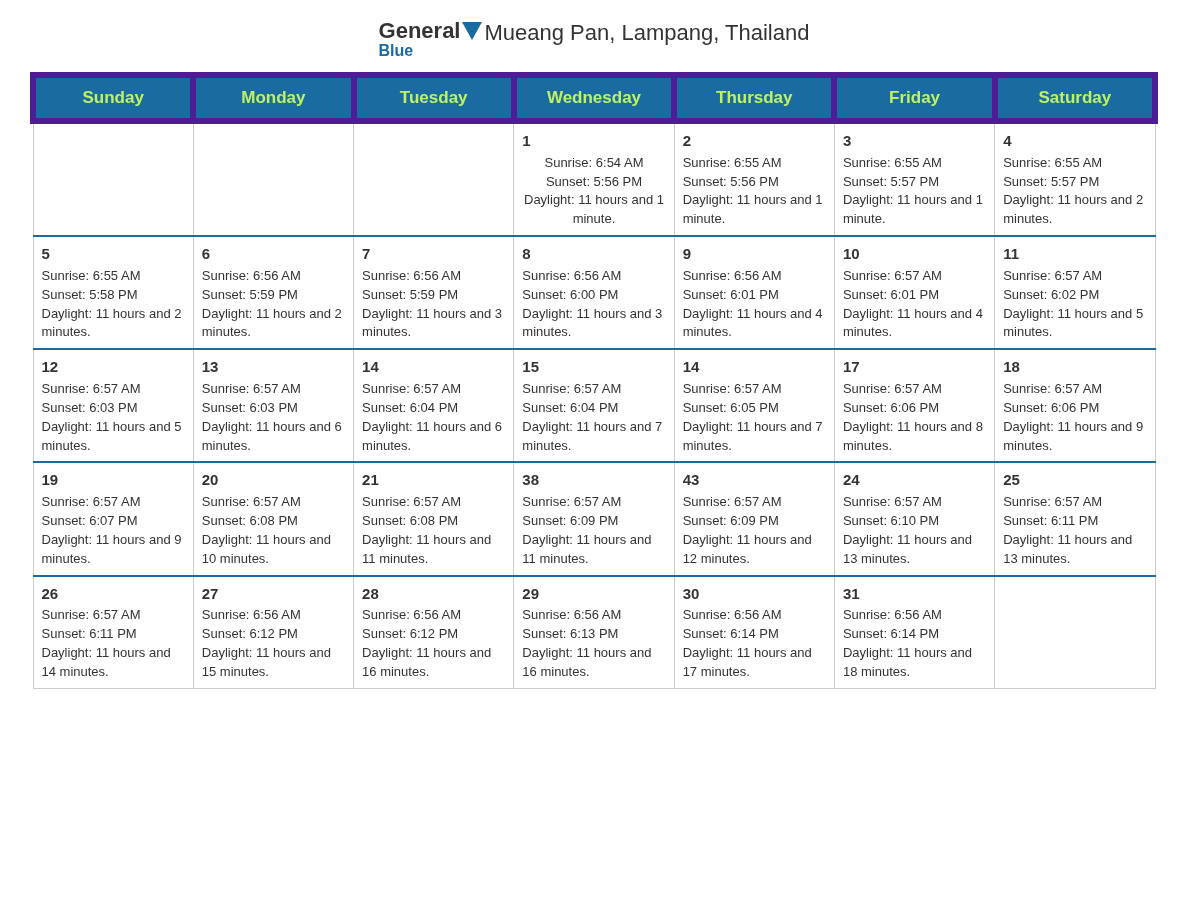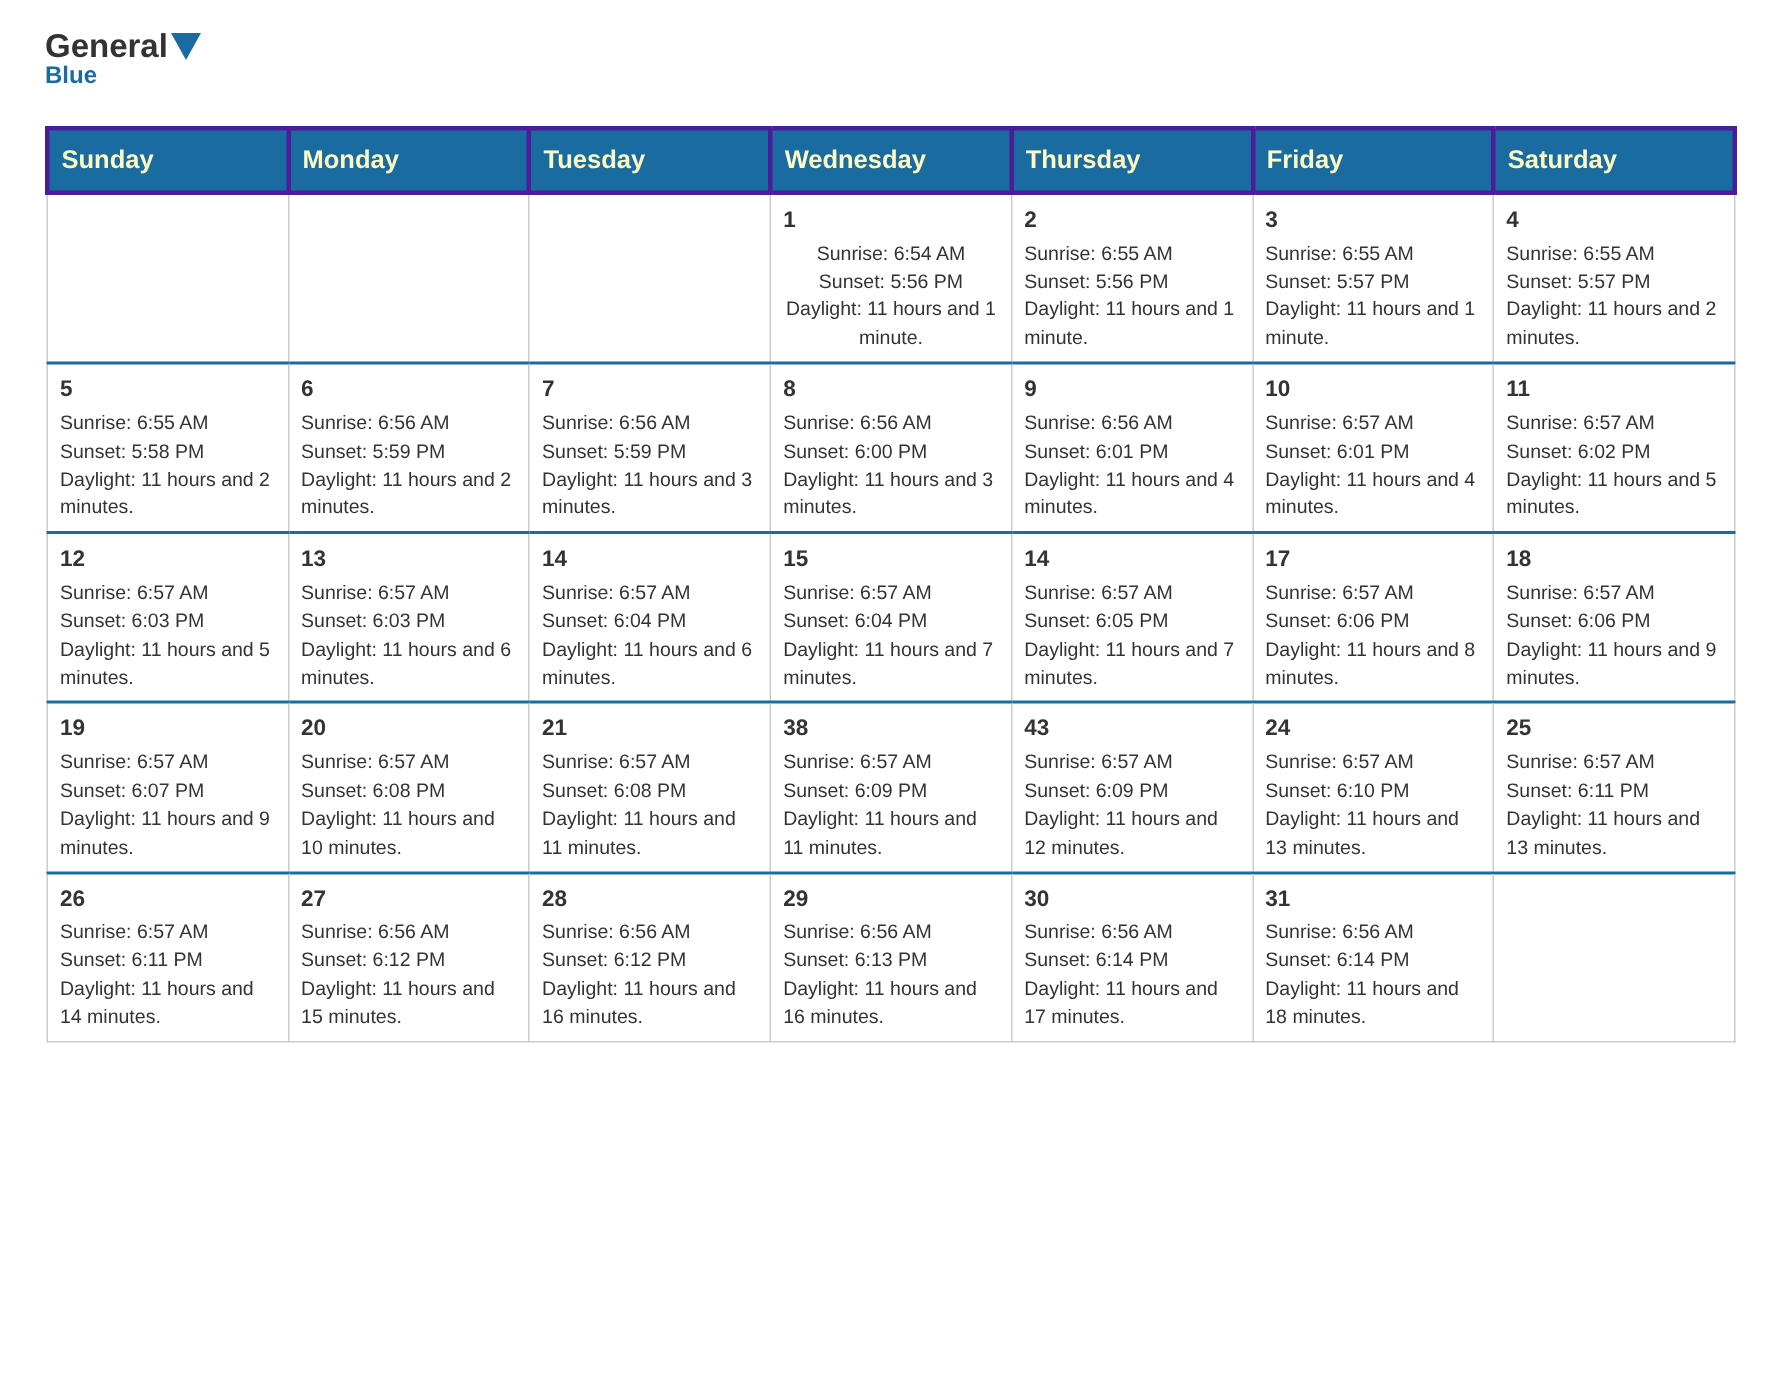--- a/index.html
+++ b/index.html
@@ -6,23 +6,23 @@
     body {
       font-family: Arial, sans-serif;
       background: #fff;
       color: #333;
       width: 1188px;
       min-height: 918px;
       padding: 20px 30px;
     }
     .header {
       display: flex;
-      justify-content: flex-start;
+      justify-content: center;
       align-items: flex-start;
-      margin-bottom: 24px;
+      margin-bottom: 12px;
     }
     .logo {
       display: flex;
       flex-direction: column;
       align-items: flex-start;
     }
     .logo-text {
       display: flex;
       align-items: center;
       font-size: 22px;
@@ -62,26 +62,26 @@
       color: #333;
       font-weight: normal;
     }
     .calendar-table {
       width: 100%;
       border-collapse: collapse;
       margin-top: 10px;
     }
     .calendar-table th {
       background-color: #1a6ba0;
-      color: #fef9c3;
+      color: #bef264;
       font-size: 17px;
       font-weight: bold;
       padding: 10px 8px;
-      text-align: left;
-      border: 3px solid #4c1d95;
+      text-align: center;
+      border: 6px solid #4c1d95;
     }
     .calendar-table td {
       vertical-align: top;
       border: 1px solid #ccc;
       padding: 6px 8px;
       width: 14.28%;
       min-height: 100px;
       font-size: 13px;
       color: #333;
       line-height: 1.45;
@@ -108,20 +108,21 @@
 
 <div class="header">
   <div class="logo">
     <div class="logo-text">
       <span class="logo-general">General</span>
       <span class="logo-triangle"></span>
     </div>
     <span class="logo-blue">Blue</span>
   </div>
   <div class="title-block">
+    <div class="calendar-subtitle">Mueang Pan, Lampang, Thailand</div>
   </div>
 </div>
 
 <table class="calendar-table">
   <thead>
     <tr>
     <th>Sunday</th>
         <th>Monday</th>
         <th>Tuesday</th>
         <th>Wednesday</th>

